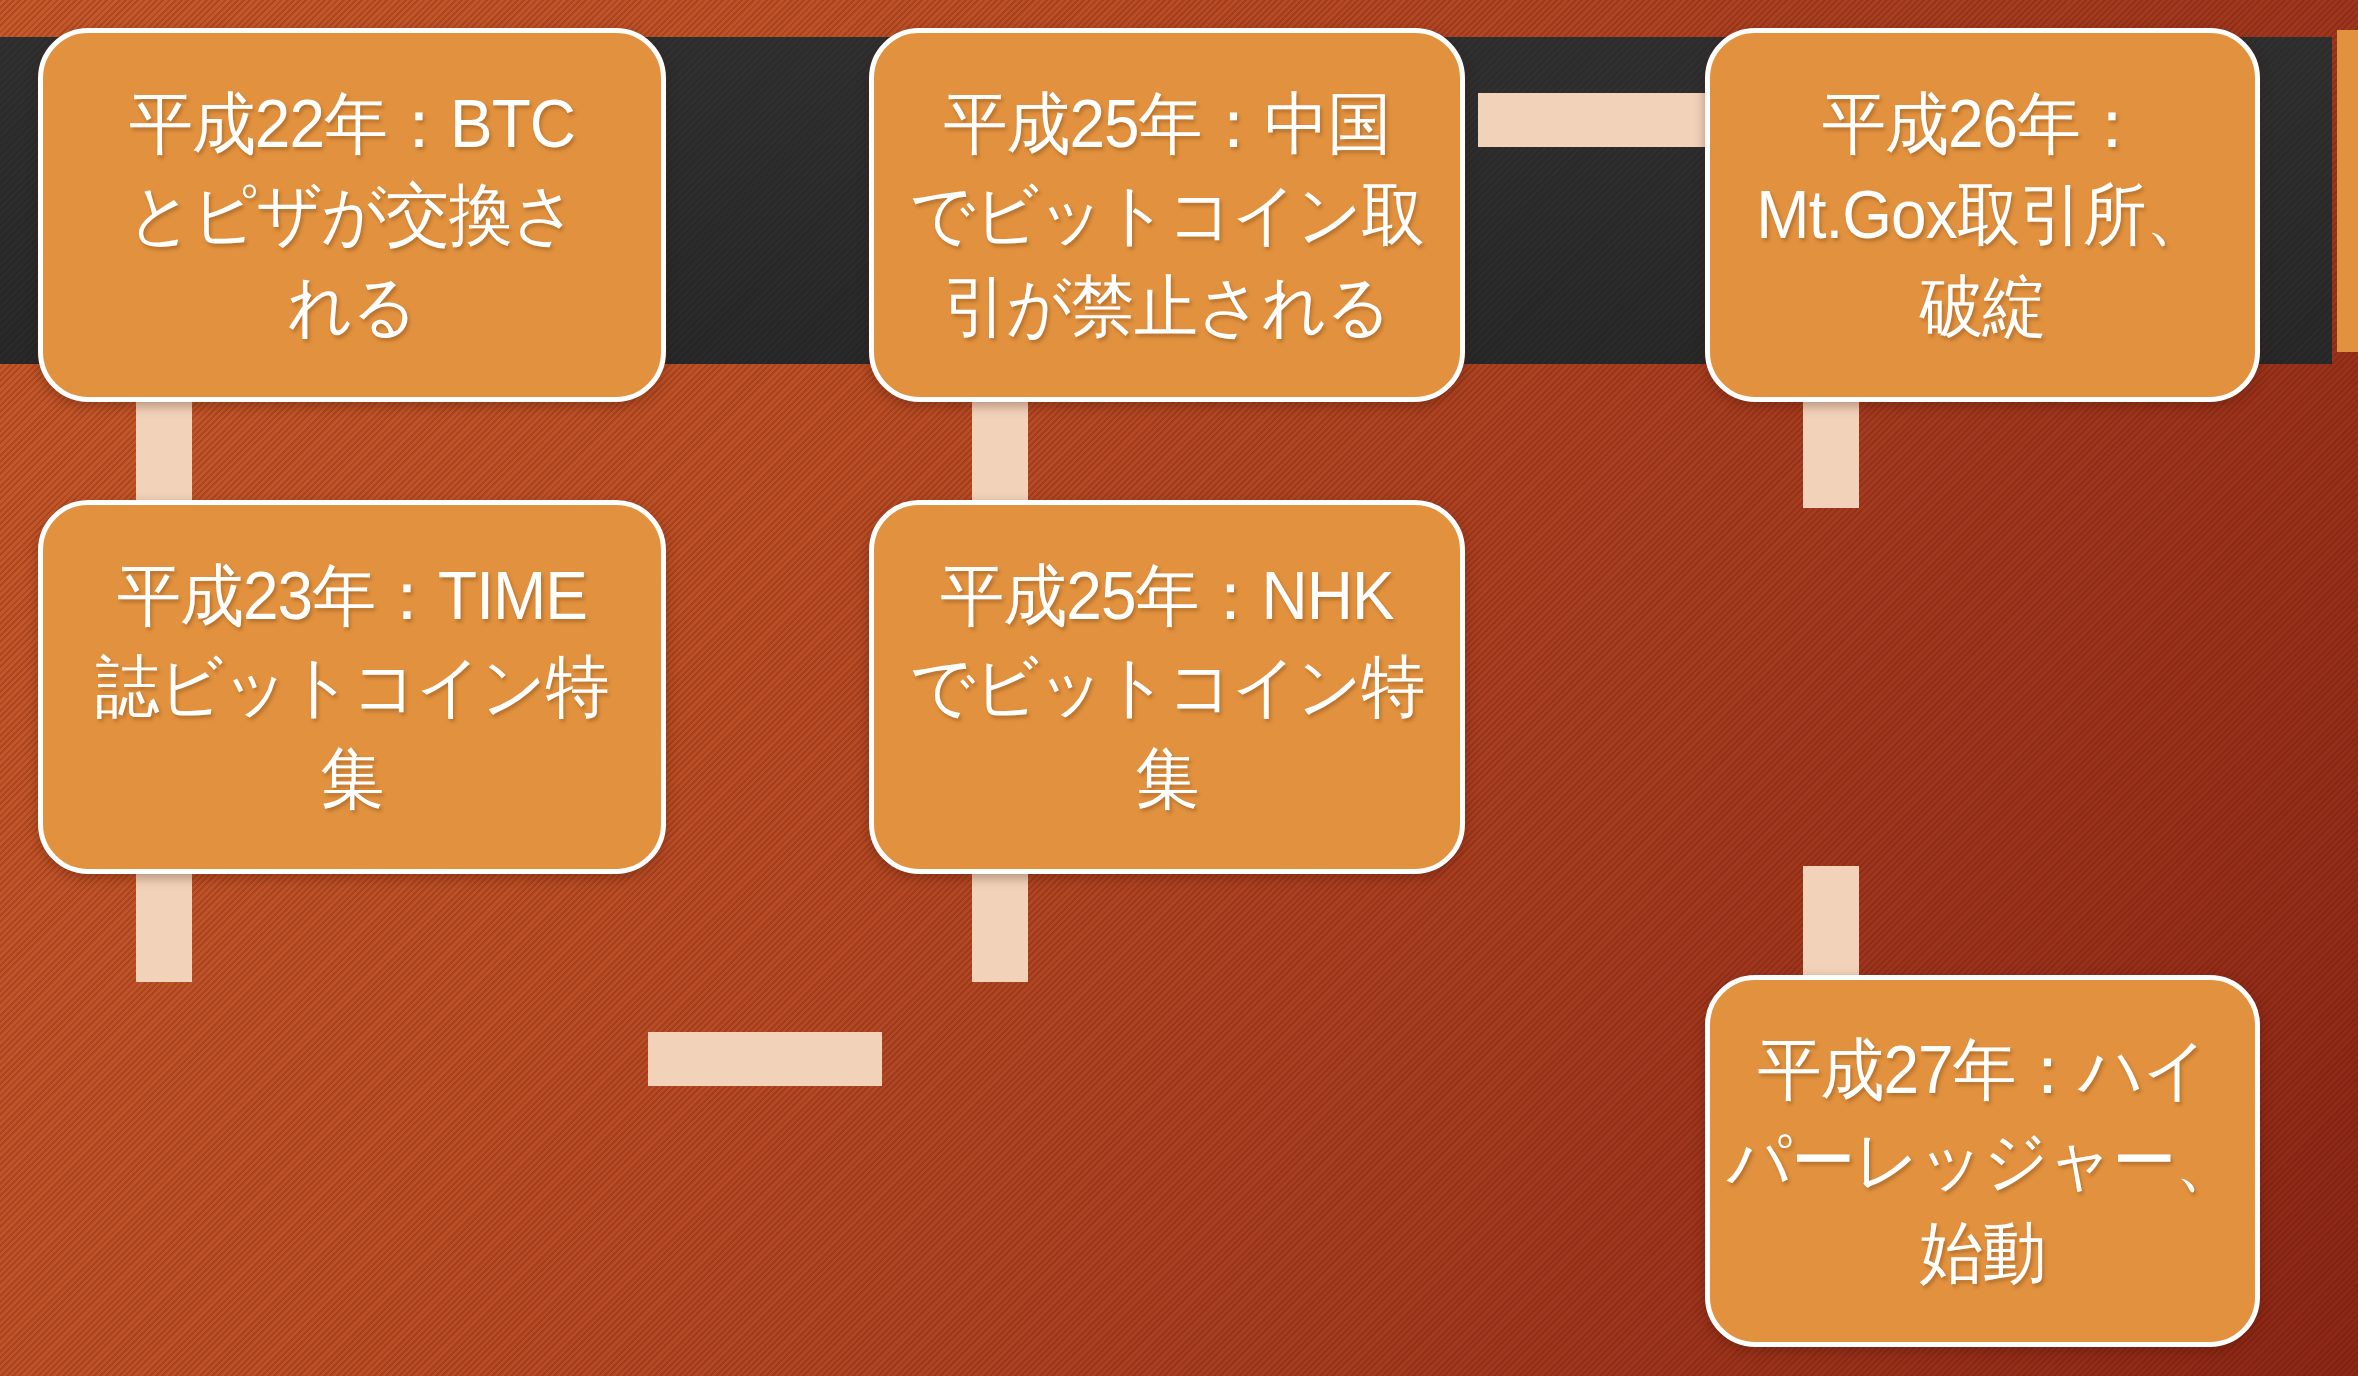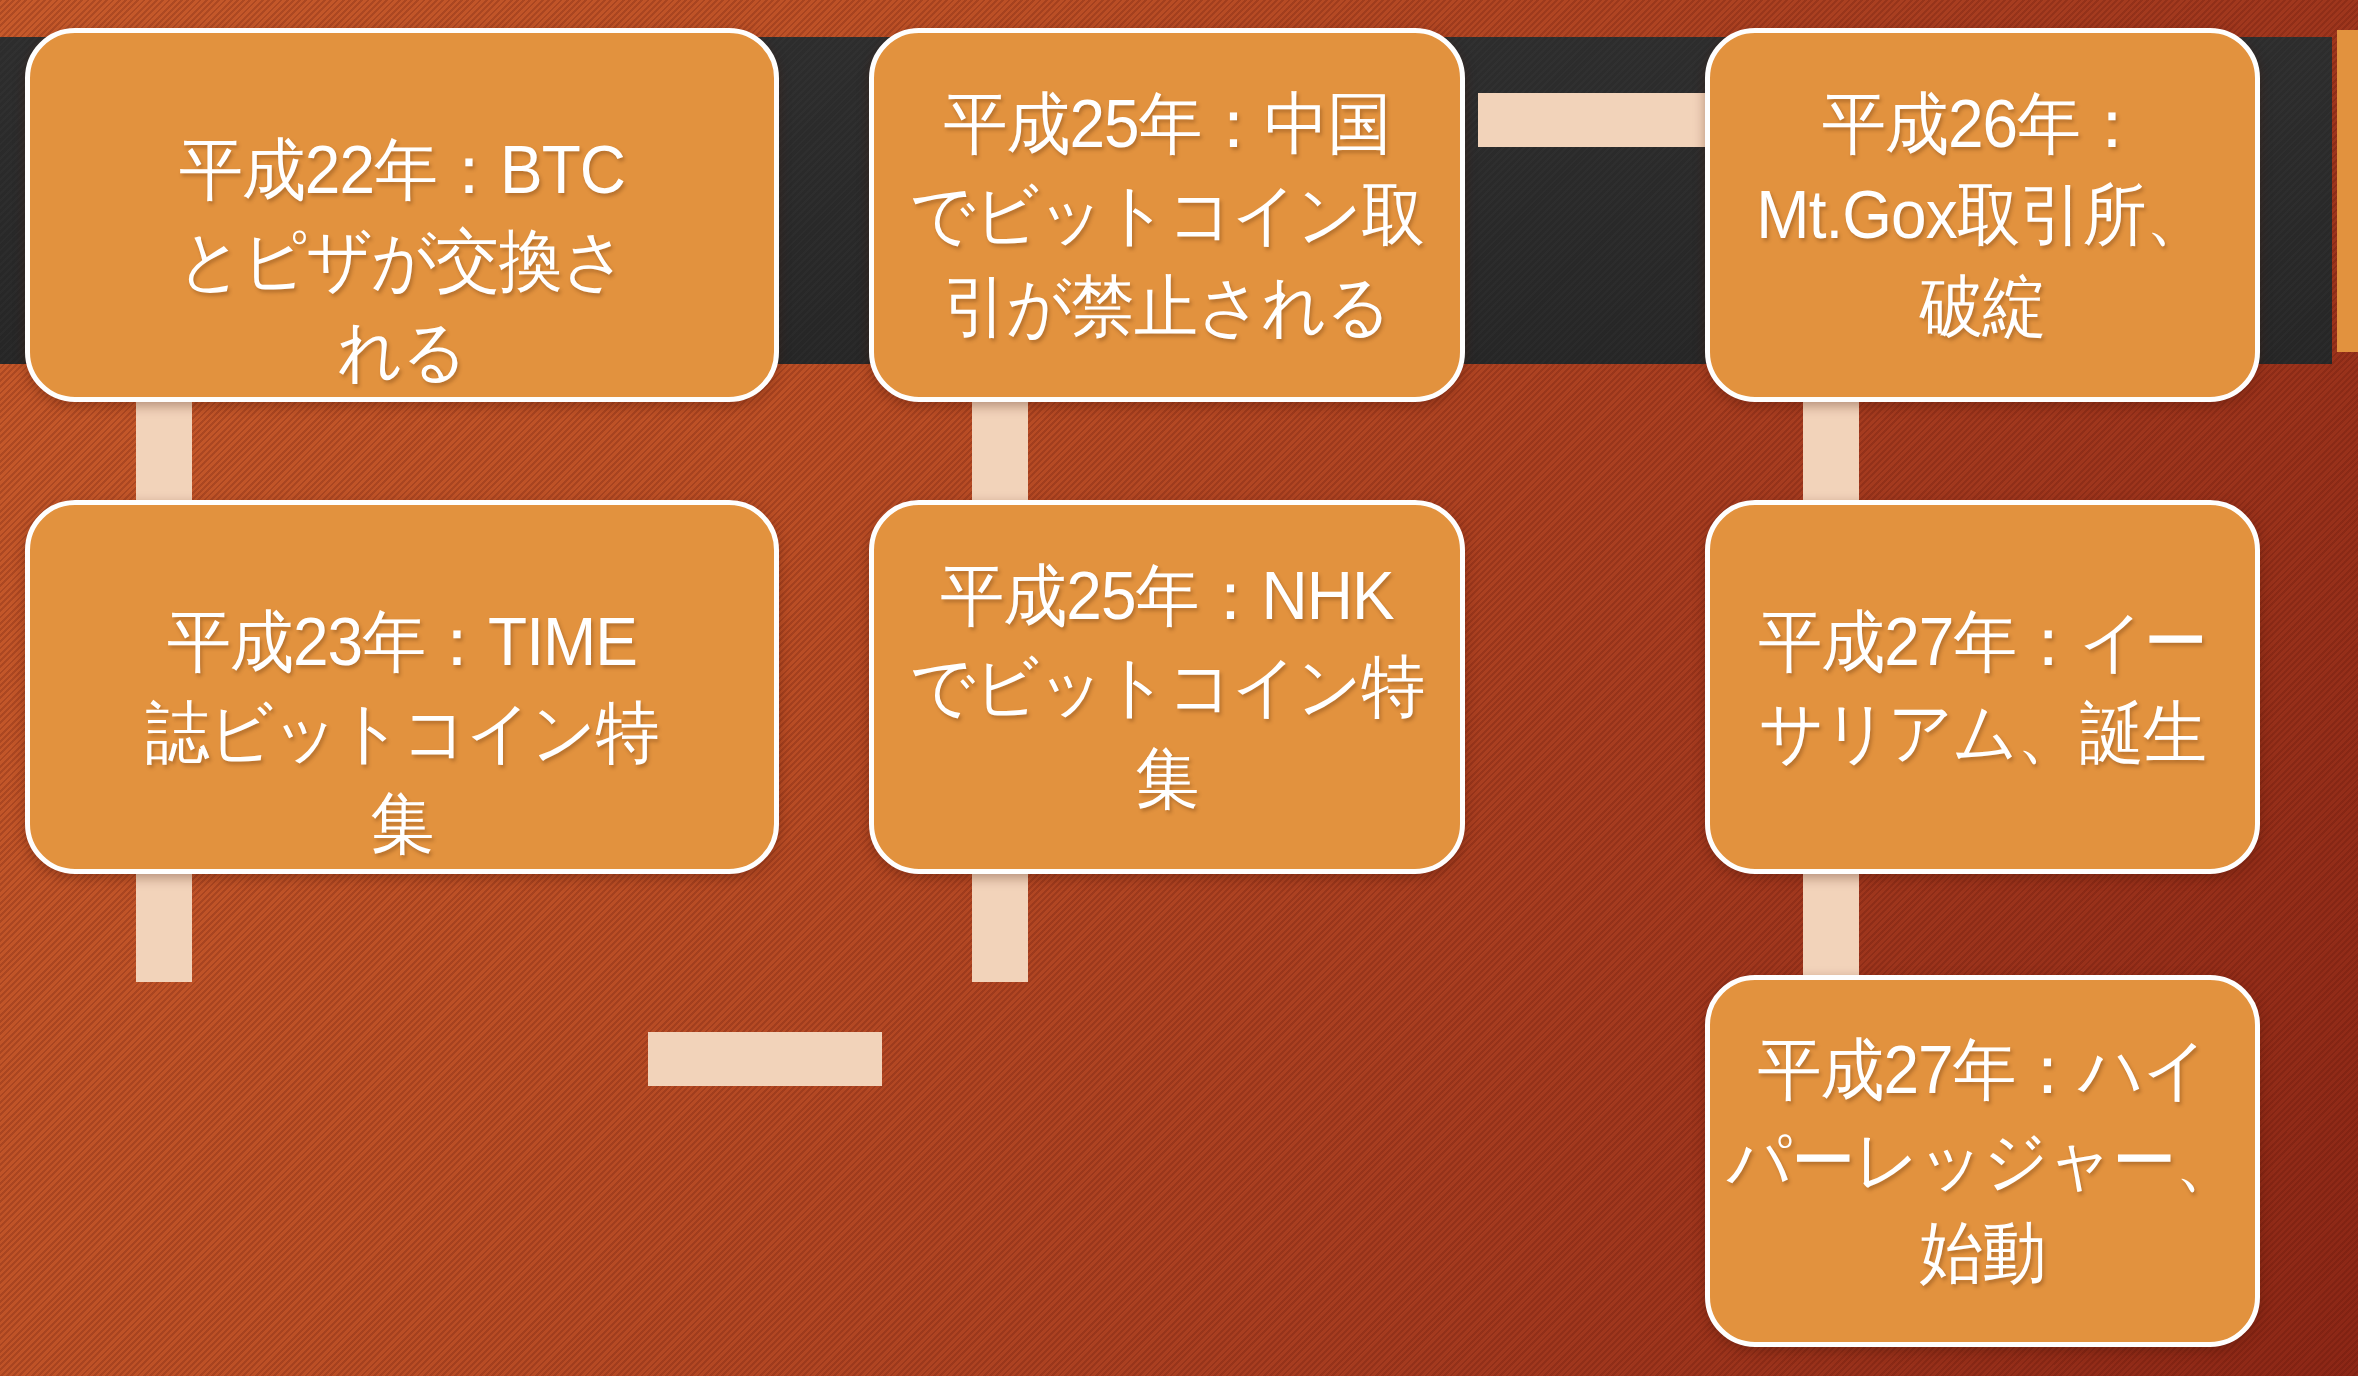--- a/index.html
+++ b/index.html
@@ -53,21 +53,21 @@
     font-weight:500;
     z-index:3;
   }
   .node .txt{
     white-space:pre-line;
     width:100%;
     transform:scaleX(0.94);
     letter-spacing:-1px;
     text-shadow:2px 3px 4px rgba(80,35,5,0.30);
   }
-  .c1{left:25px;width:754px;align-items:flex-end;}
+  .c1{left:38px;width:628px;}
   .c2{left:869px;width:596px;}
   .c3{left:1705px;width:555px;}
   .r1{top:28px;height:374px;}
   .r2{top:500px;height:374px;}
   .r3{top:975px;height:372px;}
   
   .partial-node{
     position:absolute;
     left:2337px;top:30px;width:21px;height:322px;
     background:#e2923e;
@@ -108,24 +108,20 @@
   <div class="node c2 r2">
     <div class="txt">平成25年：NHK
 でビットコイン特
 集</div>
   </div>
   <div class="node c3 r1">
     <div class="txt">平成26年：
 Mt.Gox取引所、
 破綻</div>
   </div>
-  <div class="node c3 r2">
-    <div class="txt">平成27年：イー
-サリアム、誕生</div>
-  </div>
   <div class="node c3 r3">
     <div class="txt">平成27年：ハイ
 パーレッジャー、
 始動</div>
   </div>
 
   <div class="partial-node"></div>
 
 </div>
 

